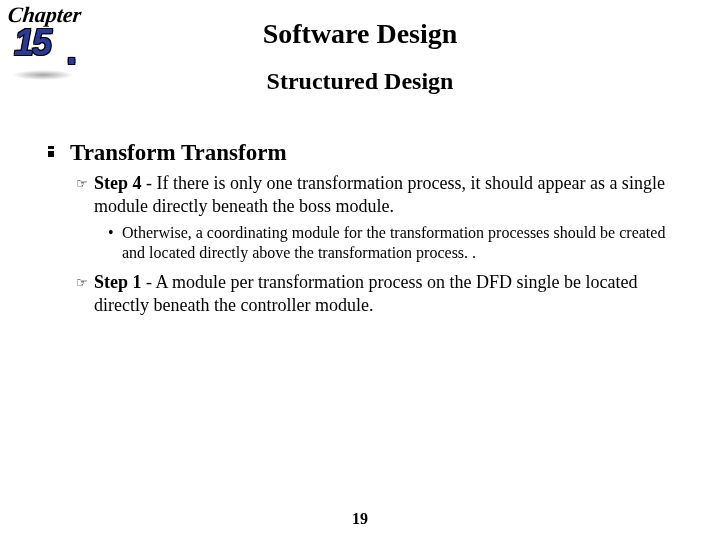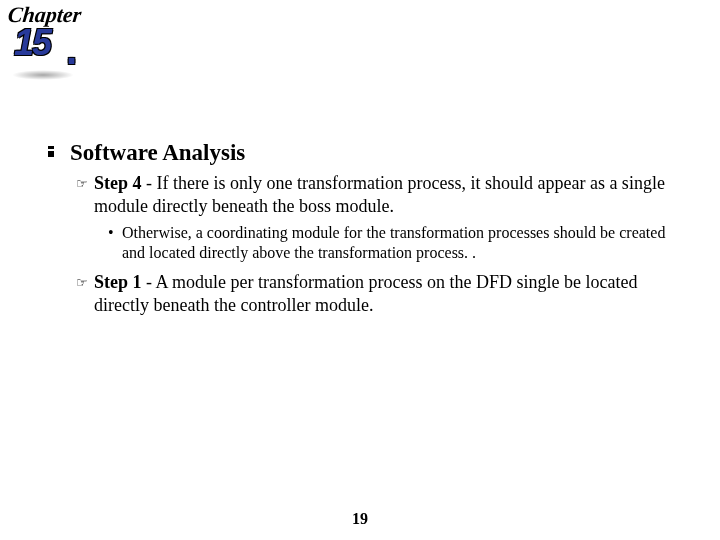--- a/index.html
+++ b/index.html
@@ -159,25 +159,29 @@
 
 <div class="slide">
 
   <div class="chapter-badge">
     <div class="chapter-word">Chapter</div>
     <div class="chapter-num">15</div>
     <div class="chapter-dot">.</div>
     <div class="chapter-shadow"></div>
   </div>
 
+  <div class="title-block">
+    <h1 class="main-title">Software Design</h1>
+    <h2 class="sub-title">Structured Design</h2>
+  </div>
 
   <div class="content">
     <div class="h-level1">
       <span class="bullet-sq"></span>
-      <span>Software Analysis</span>
+      <span>Transform Transform</span>
     </div>
 
     <div class="level2">
       <span class="hand-bullet">☞</span>
       <span class="label">Step 4</span><span> - If there is only one transformation process, it should appear as a single module directly beneath the boss module.</span>
     </div>
     <div class="level3">
       <span class="dot-bullet">•</span>
       <span>Otherwise, a coordinating module for the transformation processes should be created and located directly above the transformation process. .</span>
     </div>

